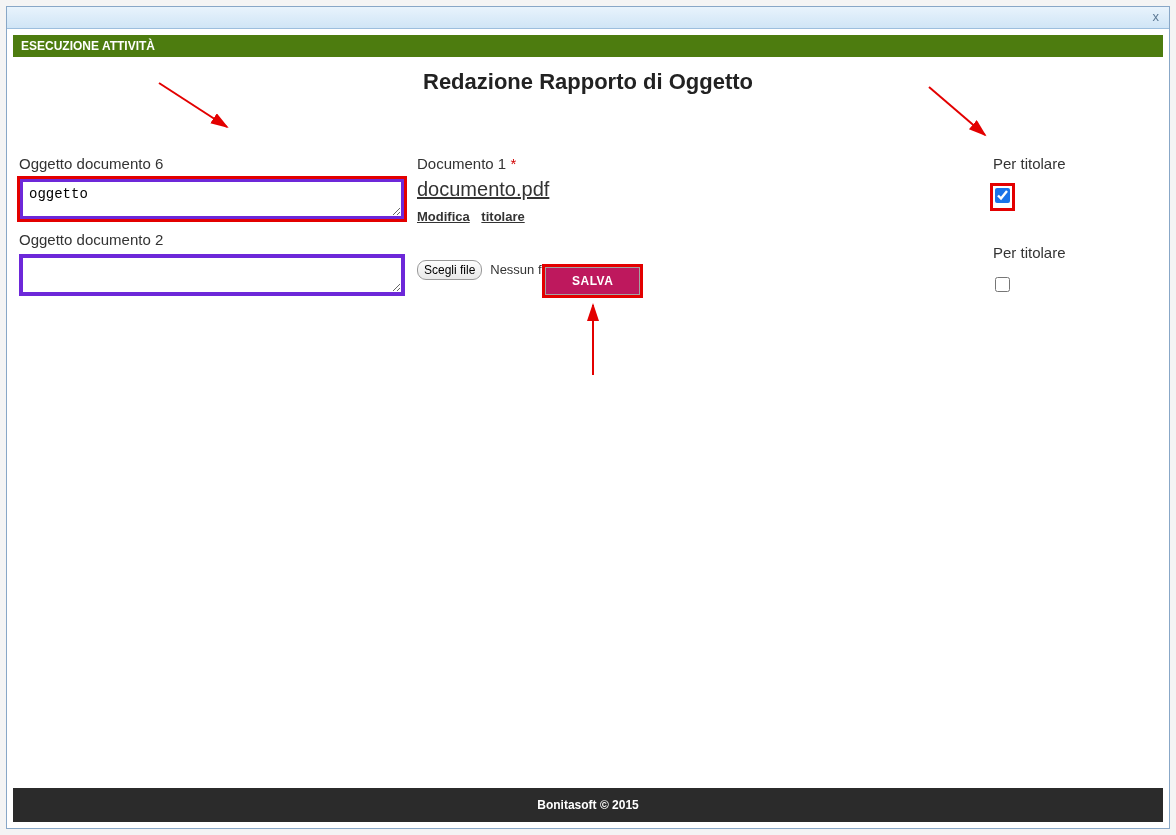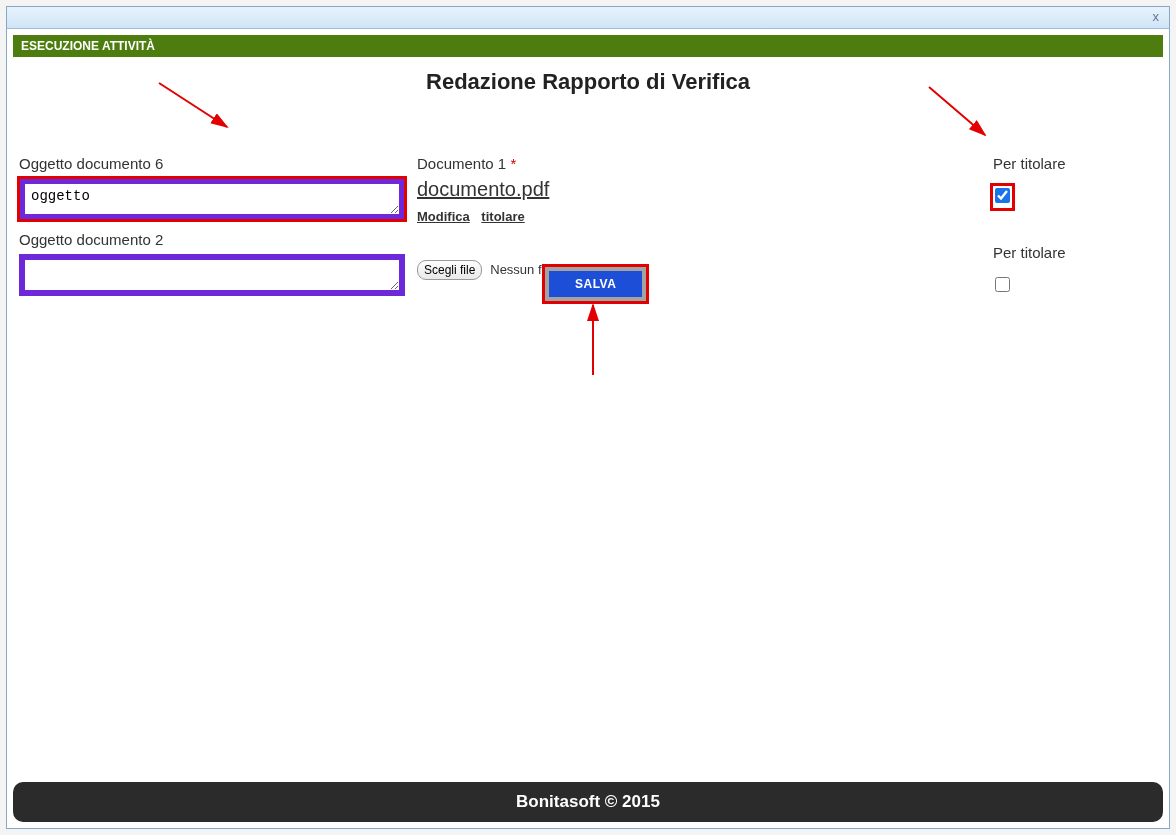--- a/index.html
+++ b/index.html
@@ -86,21 +86,21 @@
     color: #333;
     margin-bottom: 6px;
   }
   .req-star { color: #d10000; }
   textarea.input {
     width: 386px;
     height: 42px;
     font-family: "Courier New", monospace;
     font-size: 14px;
     padding: 4px 6px;
-    border: 6px solid #6d28d9;
+    border: 4px solid #6d28d9;
     resize: both;
   }
   textarea.input.highlight {
     outline: 3px solid #e30000;
     outline-offset: -1px;
   }
   .doc-link {
     font-size: 20px;
     color: #333;
     text-decoration: underline;
@@ -145,40 +145,39 @@
     accent-color: #1a73e8;
   }
 
   .save-btn-wrap {
     position: absolute;
     left: 538px;
     top: 210px;
     outline: 3px solid #e30000;
   }
   .save-btn {
-    background: #1d4ed8;
+    background: #be185d;
     color: #fff;
     font-weight: bold;
     font-size: 12px;
     letter-spacing: 0.5px;
-    border: 4px solid #a3a3a3;
+    border: 1px solid #a3a3a3;
     padding: 6px 26px;
     cursor: pointer;
     text-transform: uppercase;
   }
 
   .footer {
     background: #2b2b2b;
     color: #fff;
-    font-size: 17px;
+    font-size: 12px;
     font-weight: bold;
     text-align: center;
     padding: 10px 0;
     margin: 0 6px 6px 6px;
-    border-radius: 10px;
   }
 
   
   svg.arrow {
     position: absolute;
     overflow: visible;
     pointer-events: none;
   }
 </style>
 </head>
@@ -187,21 +186,21 @@
 <div class="window">
 
   <div class="titlebar">
     <span class="close-x">x</span>
   </div>
 
   <div class="panel-header">ESECUZIONE ATTIVITÀ</div>
 
   <div class="content">
 
-    <h1 class="page-title">Redazione Rapporto di Verifica</h1>
+    <h1 class="page-title">Redazione Rapporto di Oggetto</h1>
 
     <div class="form-area">
 
       <div class="col-left">
         <div class="field-label">Oggetto documento 6</div>
         <textarea class="input highlight" style="">oggetto</textarea>
         <div class="spacer-8"></div>
         <div class="field-label">Oggetto documento 2</div>
         <textarea class="input" style=""></textarea>
       </div>

